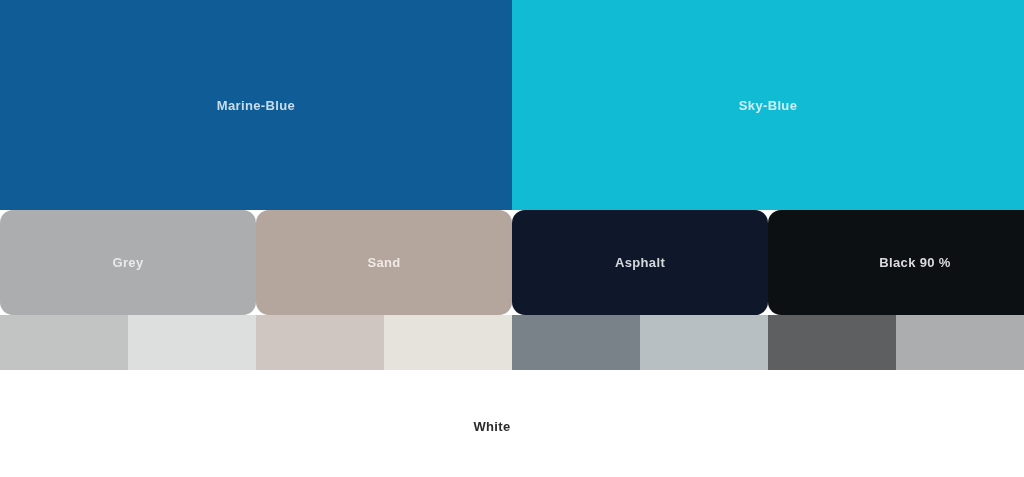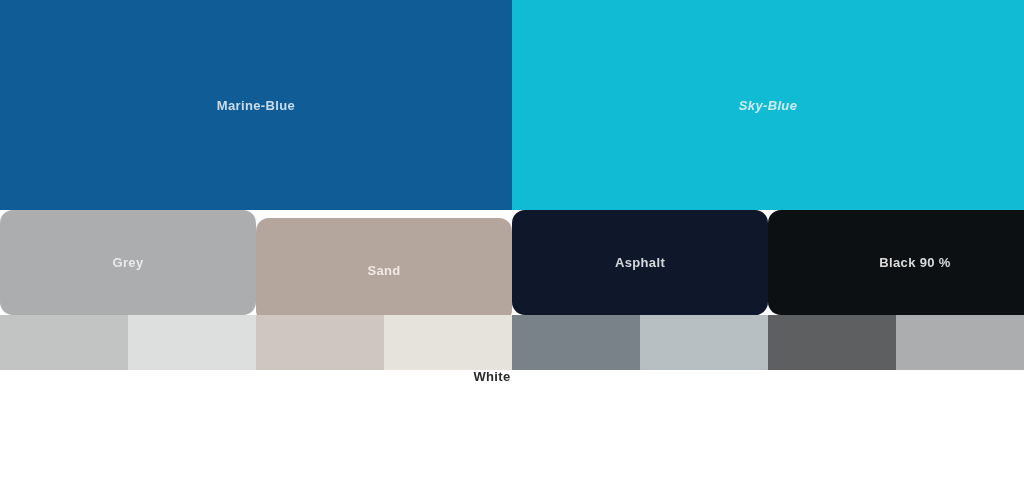--- a/index.html
+++ b/index.html
@@ -35,21 +35,21 @@
     letter-spacing:0.35px;
     line-height:1;
     white-space:nowrap;
     text-align:center;
     user-select:none;
   }
 
   
   .row-primary { top:0; height:210px; }
   #swatch-marine-blue { left:0;   width:512px; }
-  #swatch-sky-blue    { left:512px; width:512px;font-style:italic; }
+  #swatch-sky-blue    { left:512px; width:512px; }
 
   
   .row-neutral { top:210px; height:105px;border-radius:13px; }
   #swatch-grey     { left:0;    width:256px; }
   #swatch-sand     { left:256px; width:256px; }
   #swatch-asphalt  { left:512px; width:256px; }
   #swatch-black90  { left:768px; width:294px; }
 
   
   #tint-strip {
@@ -65,40 +65,41 @@
     flex:0 0 128px;
   }
 
   
   #swatch-white {
     top:370px;
     left:0;
     width:984px;
     height:107px;
     align-items:flex-start;
+    padding-top:50px;
   }
 </style>
 </head>
 <body>
 
 <div id="palette">
 
   <div class="swatch row-primary" id="swatch-marine-blue" style="background: rgb(15, 92, 150);">
     <span class="swatch-label" style="color: rgb(201, 220, 234);">Marine-Blue</span>
   </div>
 
   <div class="swatch row-primary" id="swatch-sky-blue" style="background: rgb(17, 187, 212);">
     <span class="swatch-label" style="color: rgb(204, 238, 245);">Sky-Blue</span>
   </div>
 
   <div class="swatch row-neutral" id="swatch-grey" style="background: rgb(171, 173, 175);">
     <span class="swatch-label" style="color: rgb(234, 234, 234);">Grey</span>
   </div>
 
-  <div class="swatch row-neutral" id="swatch-sand" style="background: rgb(181, 166, 157); margin-top: 8px;">
+  <div class="swatch row-neutral" id="swatch-sand" style="background: rgb(181, 166, 157);">
     <span class="swatch-label" style="color: rgb(240, 234, 230);">Sand</span>
   </div>
 
   <div class="swatch row-neutral" id="swatch-asphalt" style="background: #0f172a;">
     <span class="swatch-label" style="color: rgb(212, 218, 220);">Asphalt</span>
   </div>
 
   <div class="swatch row-neutral" id="swatch-black90" style="background: rgb(12, 16, 19);">
     <span class="swatch-label" style="color: rgb(219, 219, 219);">Black 90 %</span>
   </div>

